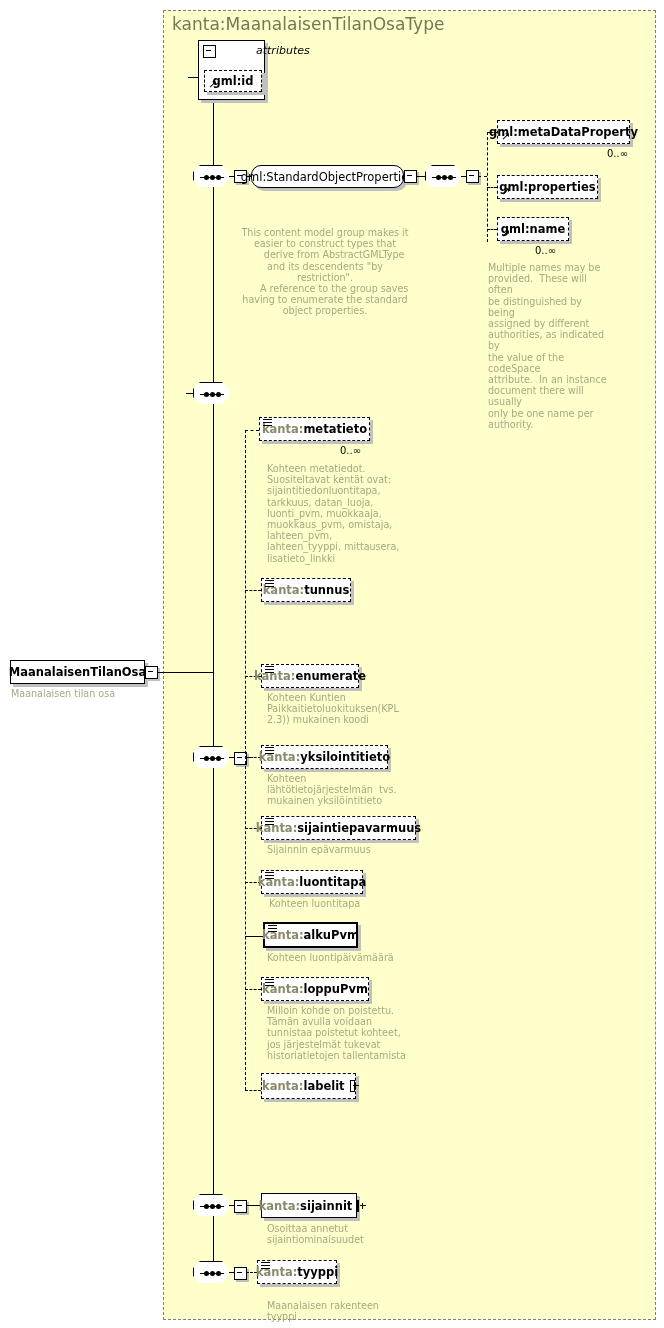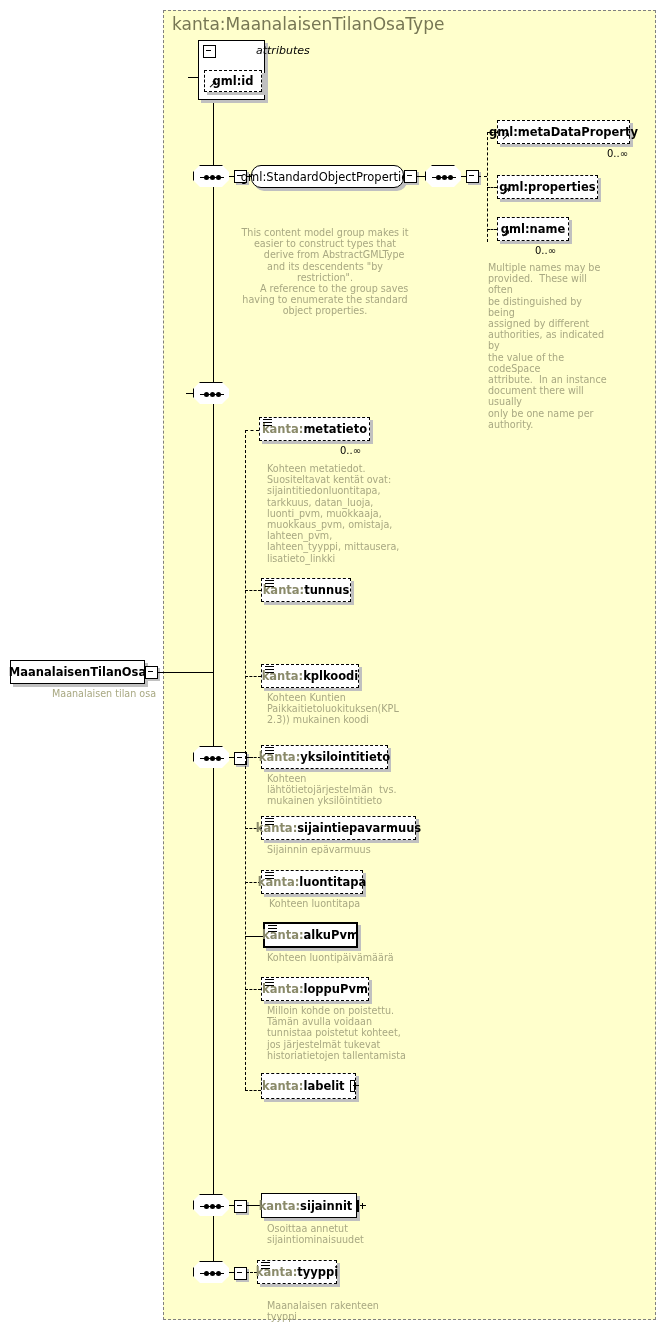--- a/index.html
+++ b/index.html
@@ -91,21 +91,21 @@
 <div id="canvas">
 
   <div class="type-box" style="left:163px;top:10px;width:491px;height:1308px;"></div>
   <div class="type-label" style="left:172px;top:14px;">kanta:MaanalaisenTilanOsaType</div>
 
   <div class="node solid" style="left:10px;top:660px;width:135px;height:24px;">
     <span class="nm">MaanalaisenTilanOsa</span>
   </div>
   <div class="exp" style="left:145px;top:666px;">
   </div>
-  <div class="rootdoc" style="left:11px;top:688px;width:150px;margin-left:41px;">Maanalaisen tilan osa</div>
+  <div class="rootdoc" style="left:11px;top:688px;width:150px;">Maanalaisen tilan osa</div>
 
   <div class="ln h" style="left:157px;top:672px;width:56px;"></div>
 
   <div class="ln v" style="left:213px;top:77px;height:1196px;"></div>
 
   <div class="attr-box" style="left:198px;top:40px;width:65px;height:58px;"></div>
   <div class="minus-box" style="left:203px;top:45px;"></div>
   <div class="attr-hdr" style="left:217px;top:44px;">attributes</div>
 
   <div class="node dashed" style="left:204px;top:70px;width:58px;height:22px;">
@@ -243,21 +243,21 @@
   </div>
 
   <div class="dl h" style="left:245px;top:676px;width:16px;"></div>
   <div class="node dashed" style="left:261px;top:664px;width:98px;height:24px;">
     <span class="seq-glyph">
         <i></i>
         <i></i>
         <i></i>
       </span>
     <span class="ns">kanta:</span>
-      <span class="nm">kplkoodi</span>
+      <span class="nm">enumerate</span>
   </div>
   <div class="doc" style="left:267px;top:692px;width:148px;">Kohteen Kuntien
 Paikkaitietoluokituksen(KPL
 2.3)) mukainen koodi</div>
 
   <div class="dl h" style="left:245px;top:757px;width:16px;"></div>
   <div class="node dashed" style="left:261px;top:745px;width:127px;height:24px;">
     <span class="seq-glyph">
         <i></i>
         <i></i>

